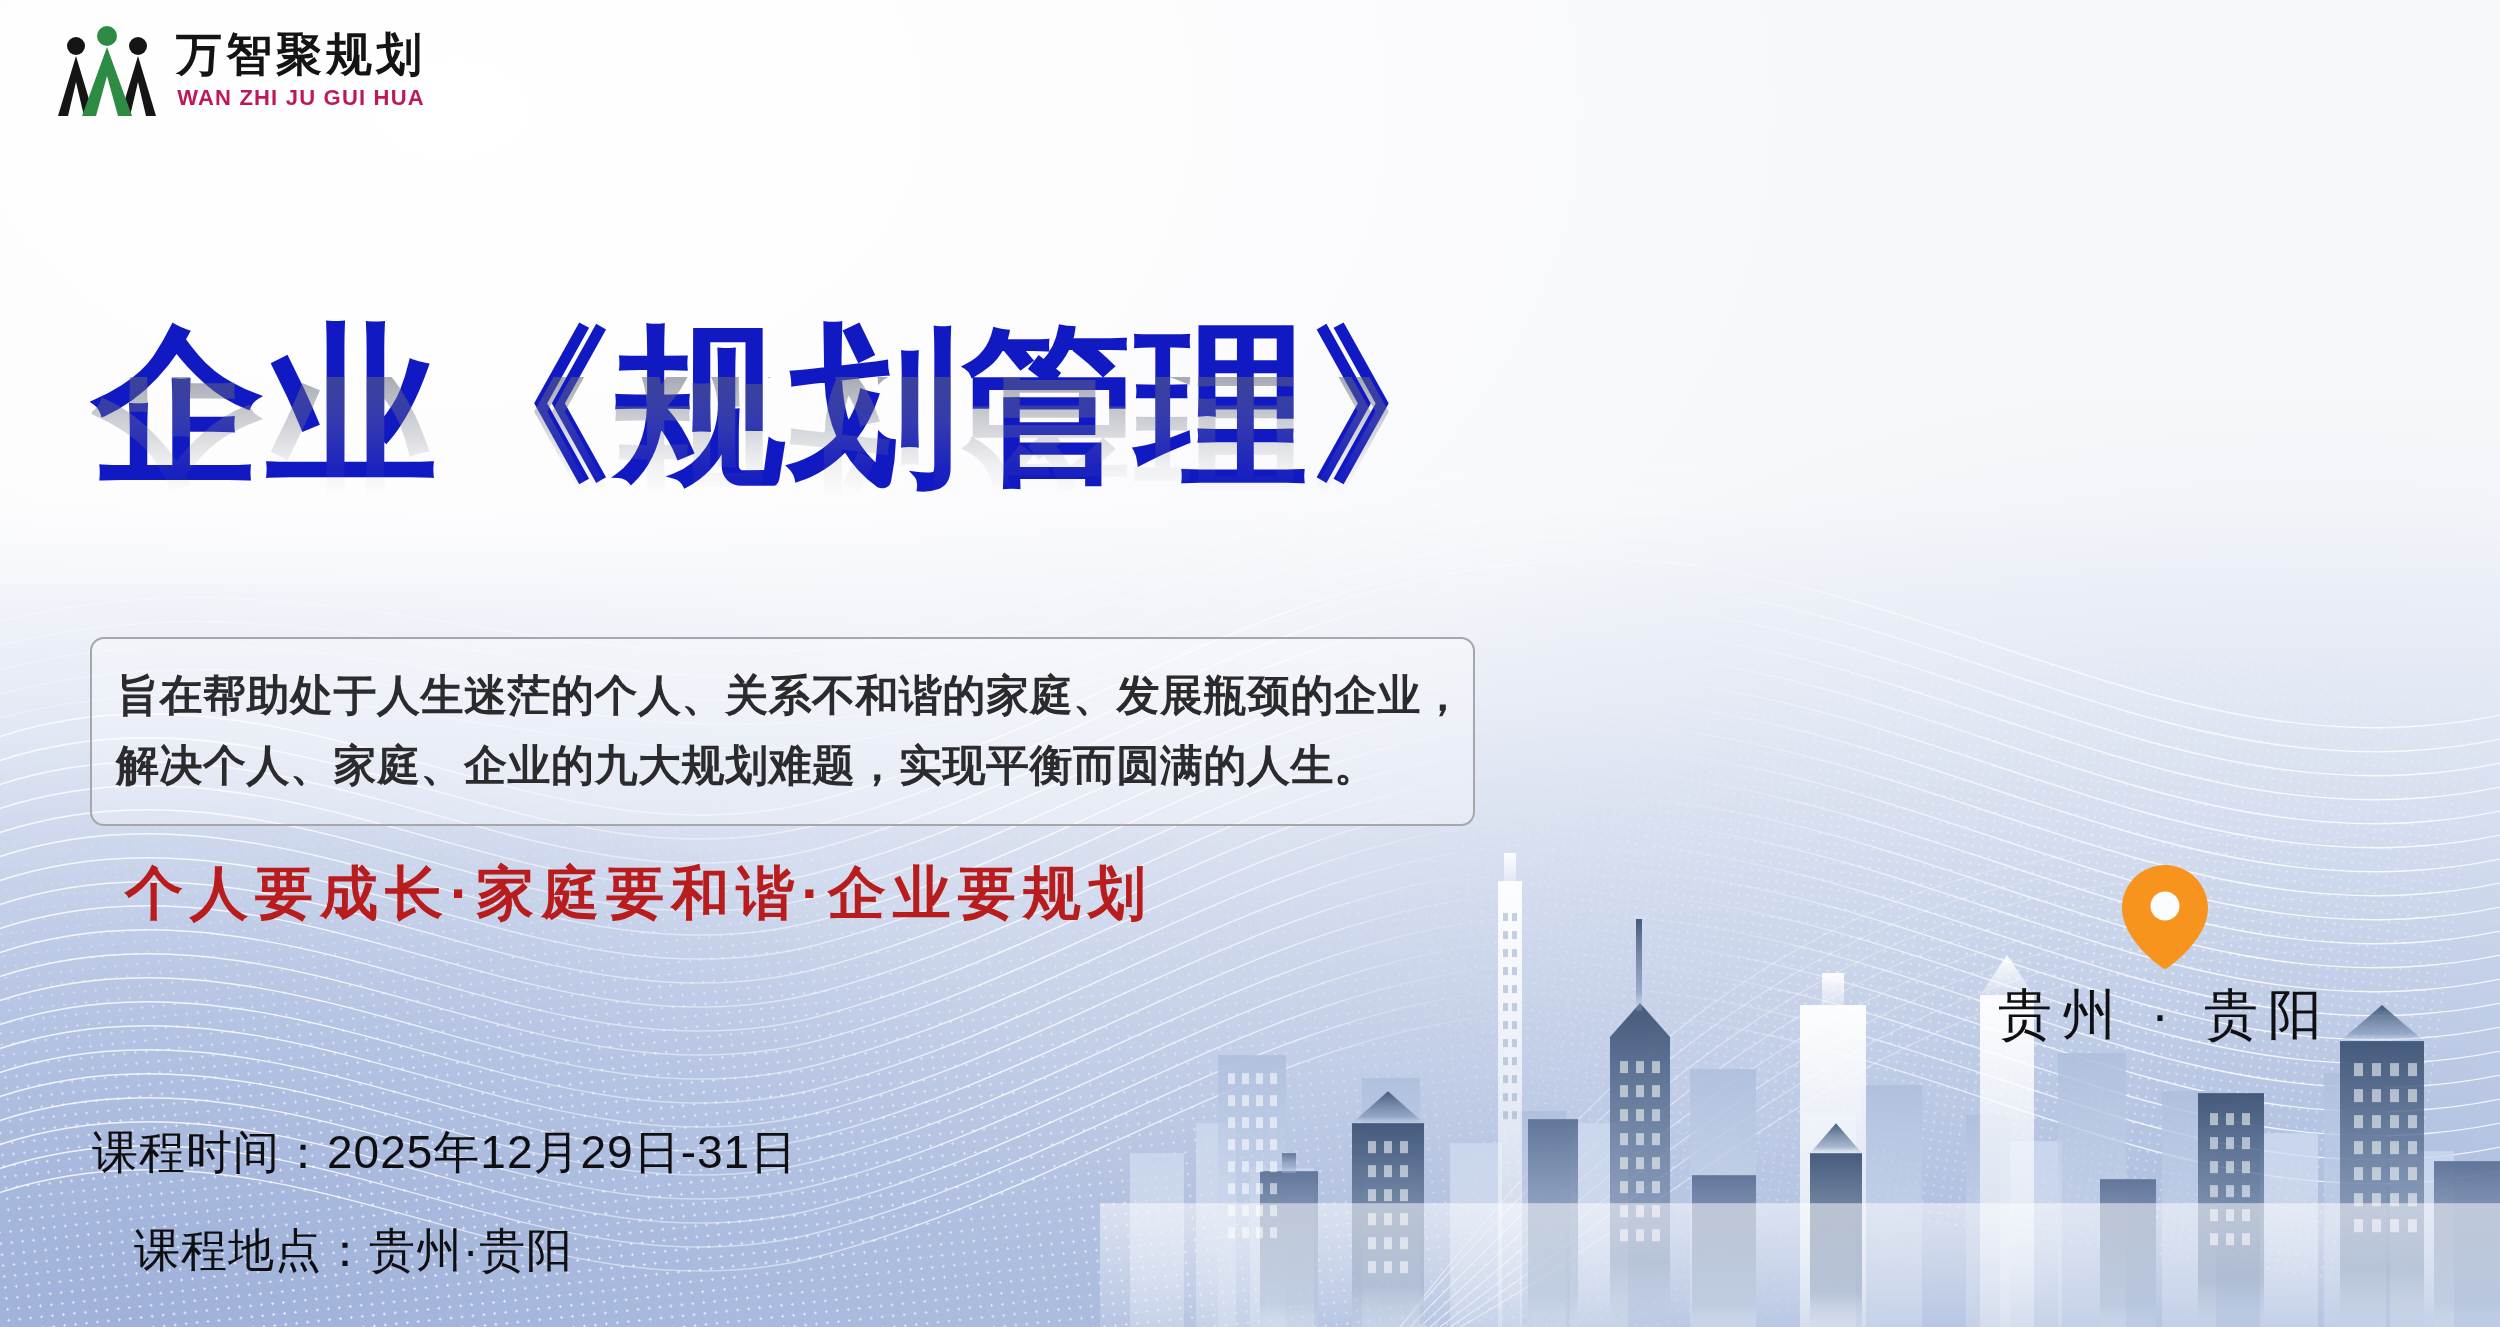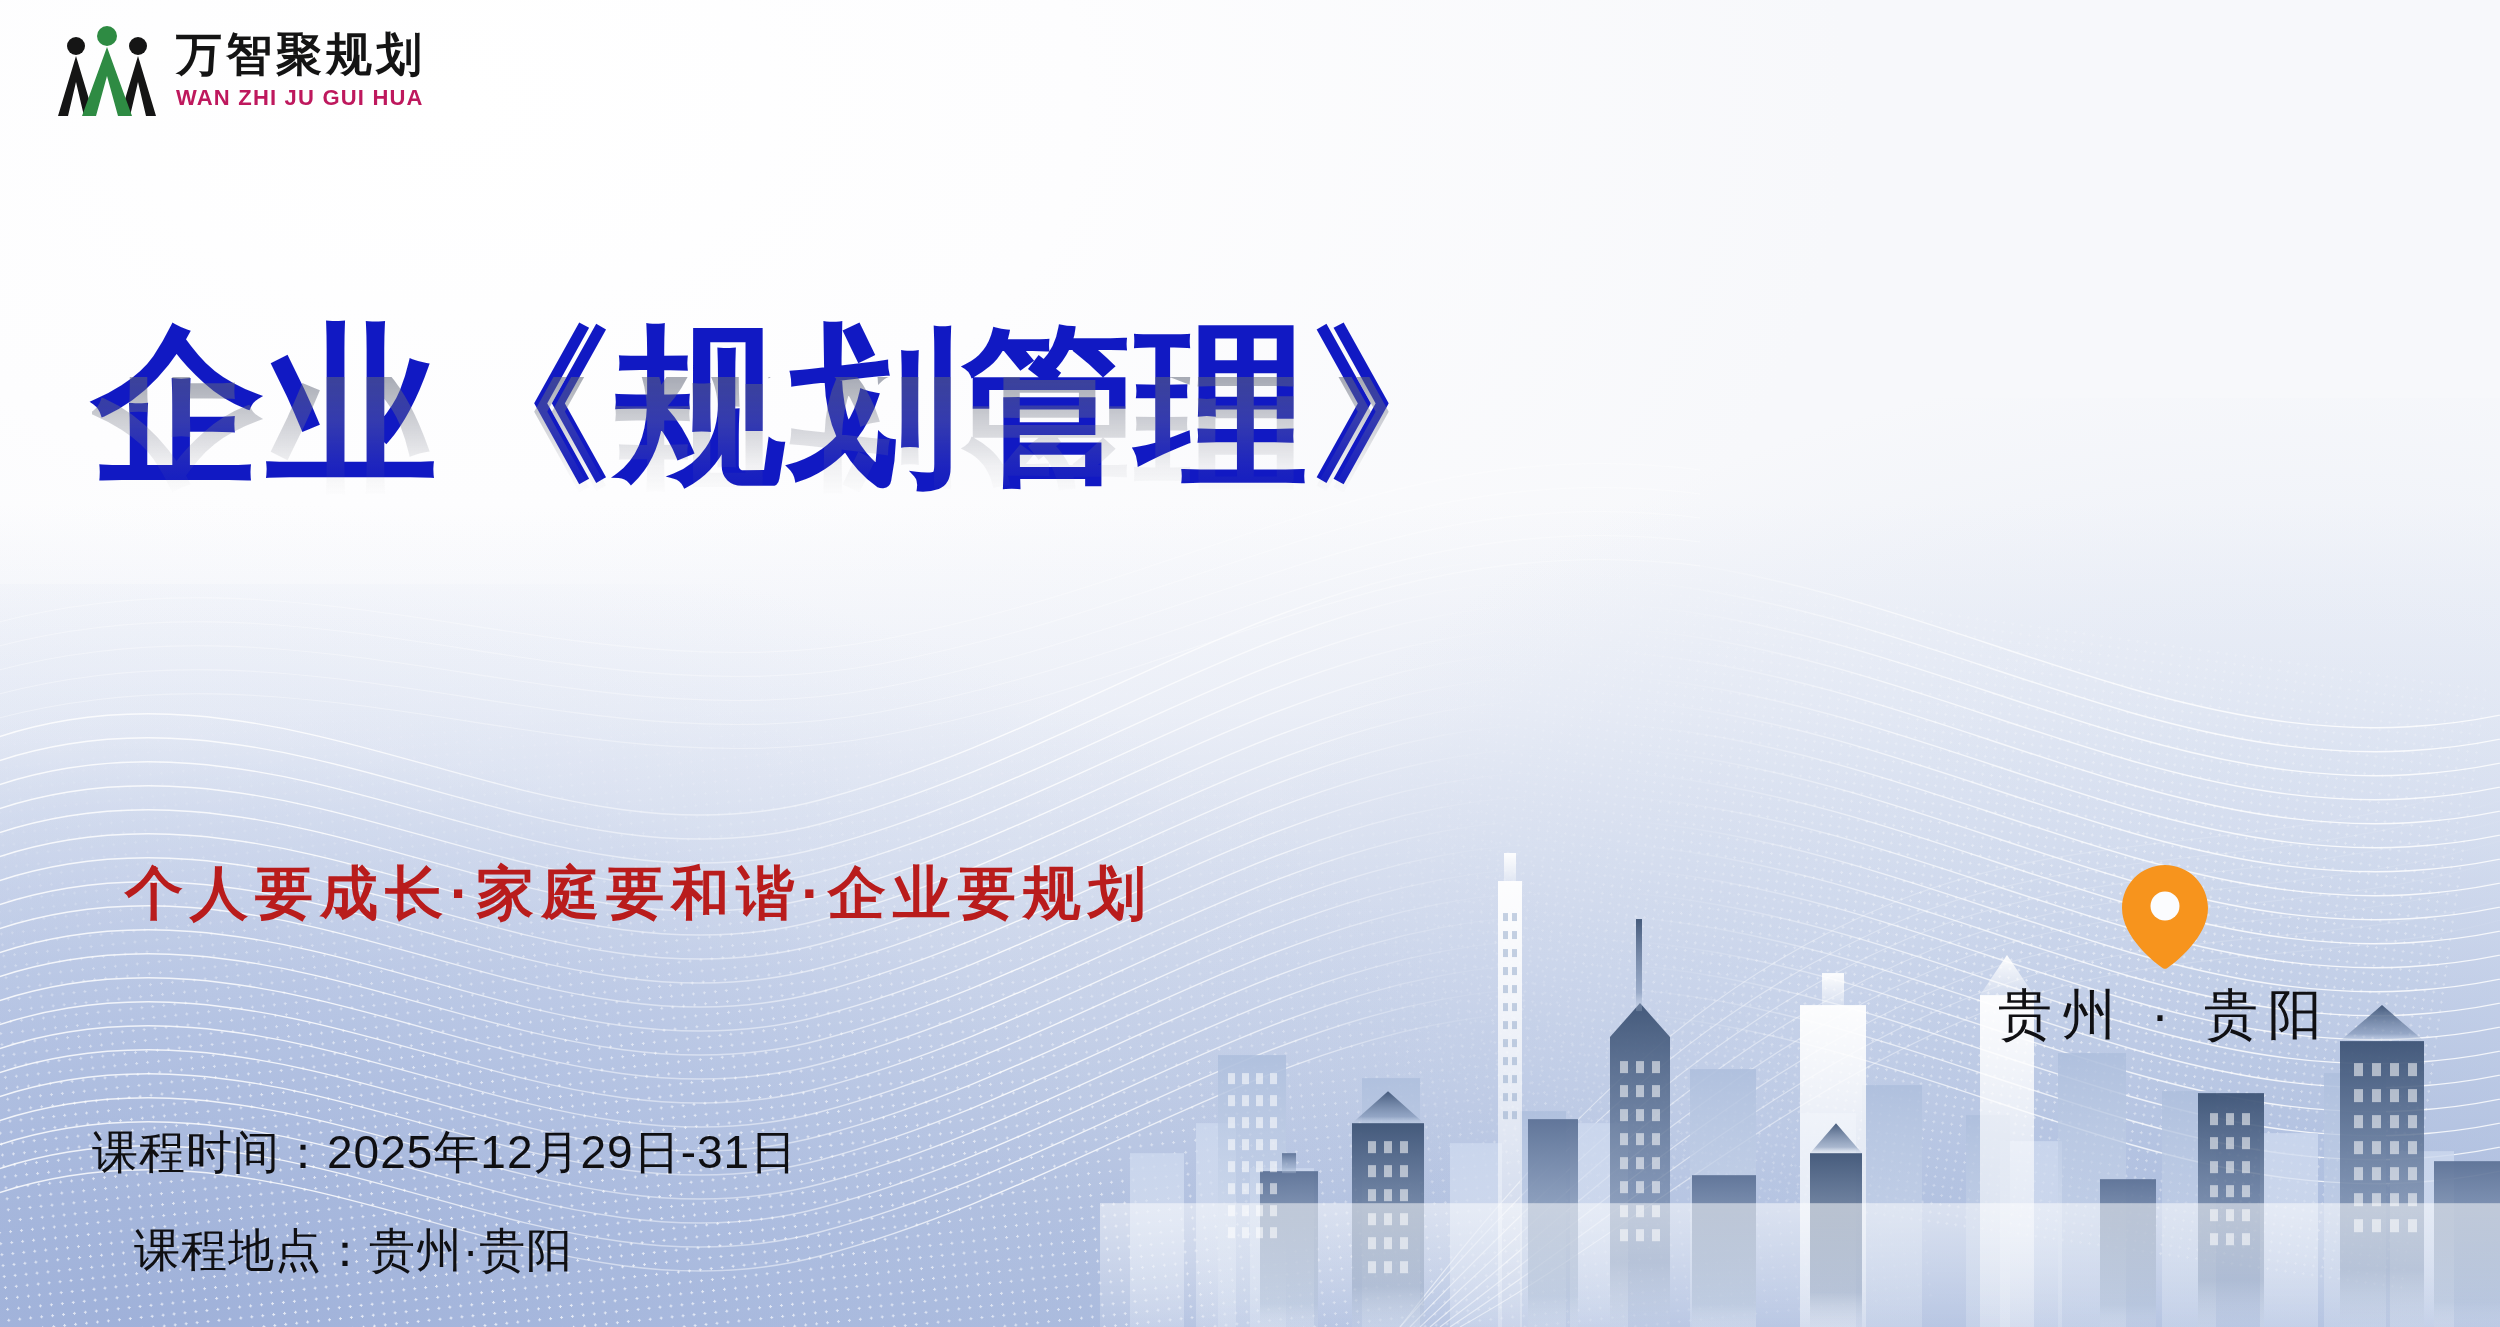--- a/index.html
+++ b/index.html
@@ -110,21 +110,21 @@
   
   .logo {
     position: absolute;
     left: 52px;
     top: 20px;
     display: flex;
     align-items: center;
     gap: 14px;
   }
   .logo-mark { width: 110px; height: 100px; flex: none; }
-  .logo-text { display: flex; flex-direction: column; line-height: 1; }
+  .logo-text { display: flex; flex-direction: column; line-height: 1; text-align: center; }
   .logo-cn {
     font-family: "Liberation Serif", "DejaVu Serif", serif;
     font-size: 46px;
     font-weight: 700;
     letter-spacing: 4px;
     color: #141414;
   }
   .logo-en {
     font-family: "Liberation Sans", sans-serif;
     font-size: 22px;
@@ -582,20 +582,24 @@
       <div class="logo-cn">万智聚规划</div>
       <div class="logo-en">WAN ZHI JU GUI HUA</div>
     </div>
   </div>
 
   <div class="title-wrap">
     <div class="title">企业《规划管理》</div>
     <div class="title-reflection">企业《规划管理》</div>
   </div>
 
+  <div class="desc-box">
+    <div class="desc-line">旨在帮助处于人生迷茫的个人、关系不和谐的家庭、发展瓶颈的企业，</div>
+    <div class="desc-line">解决个人、家庭、企业的九大规划难题，实现平衡而圆满的人生。</div>
+  </div>
 
   <div class="slogan">个人要成长·家庭要和谐·企业要规划</div>
 
   <div class="loc-block">
     <svg class="loc-pin" viewBox="0 0 86 104" xmlns="http://www.w3.org/2000/svg">
       <path d="M43,0 C19.3,0 0,19.3 0,43 C0,72 33,98 41,103.2 C42.2,104 43.8,104 45,103.2 C53,98 86,72 86,43 C86,19.3 66.7,0 43,0 Z" fill="#F7941D"></path>
       <circle cx="43" cy="41" r="14.5" fill="#fbfcfe"></circle>
     </svg>
     <div class="loc-name">贵州 · 贵阳</div>
   </div>

